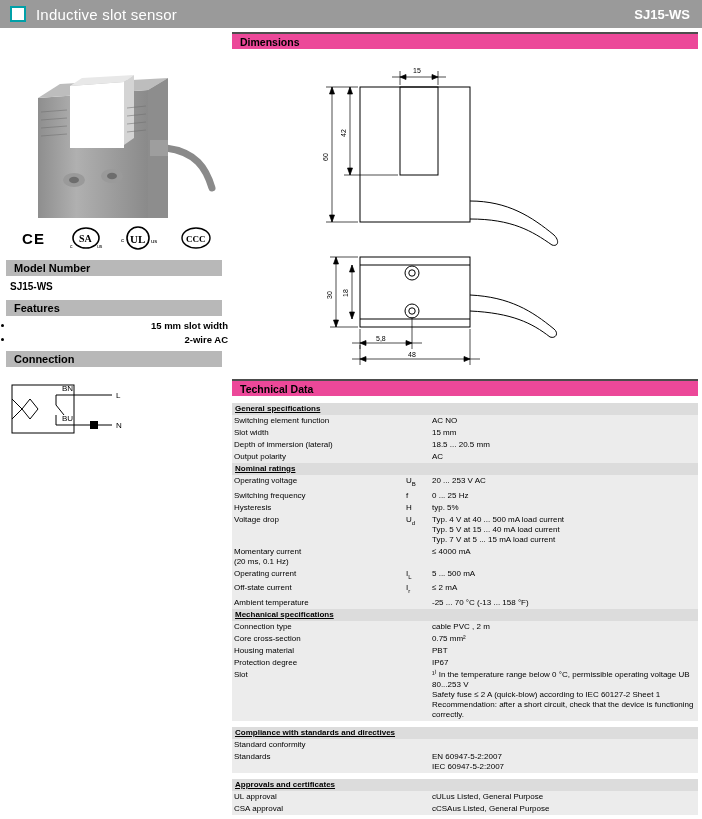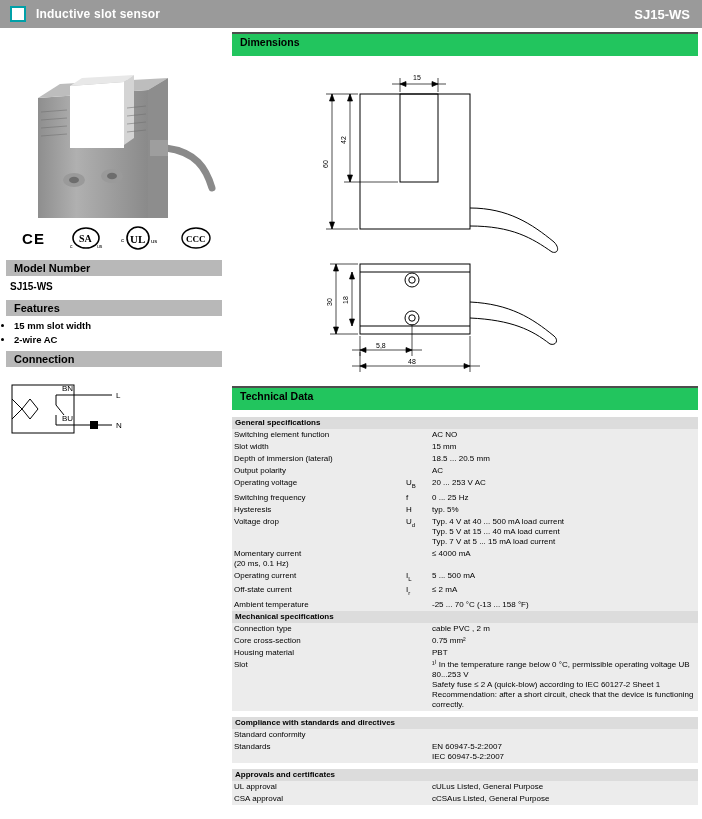--- a/index.html
+++ b/index.html
@@ -16,56 +16,56 @@
   
   .header {
     position:absolute; left:0; top:0; width:702px; height:28px;
     background:#9a9a9a; display:flex; align-items:center;
   }
   .header .sq {
     width:16px; height:16px; background:#ffffff; border:2px solid #00a0a8;
     margin-left:10px; margin-right:10px;
   }
   .header .title {
-    color:#ffffff; font-size:12px; font-weight:bold; letter-spacing:0.2px;text-align:center;
+    color:#ffffff; font-size:15px; font-weight:normal; letter-spacing:0.2px;text-align:center;
   }
   .header .model {
     margin-left:auto; margin-right:12px; color:#ffffff; font-size:13px; font-weight:bold;
   }
 
   
   .left { position:absolute; left:0; top:28px; width:228px; height:791px; background:#ffffff; }
   .product-img { position:relative; width:228px; height:190px; }
 
   .certs { position:relative; width:228px; height:42px; }
 
   .secbar {
     background:#b8b8b8; height:16px; display:flex; align-items:center;
     font-weight:bold; font-size:11px; padding-left:8px; margin:0 6px 0 6px;
   }
   .secbody { padding:5px 8px 8px 10px; font-size:9px; }
   .secbody.bold { font-weight:bold; font-size:10px; }
-  ul.feat { margin:4px 0 6px 14px; padding:0; }
+  ul.feat { margin:4px 0 6px 14px; padding:0;text-align:right; }
   ul.feat li { font-weight:bold; font-size:9.5px; margin-bottom:3px; }
 
   .conn-wrap { position:relative; width:228px; height:110px;text-align:center; }
 
   
   .right { position:absolute; left:232px; top:32px; width:466px; }
   .panel-title {
-    background:#22c55e; border-top:2px solid #4d4d4d; height:24px;
+    background:#ec4899; border-top:2px solid #4d4d4d; height:17px;
     font-weight:bold; font-size:10.5px; padding-left:8px; line-height:17px;
   }
   .dim-area { position:relative; height:330px; background:#ffffff; }
 
   
   .td-wrap { margin-top:7px; }
   table.td { width:466px; border-collapse:collapse; font-size:8px; }
   table.td td { padding:1px 2px 1px 2px; vertical-align:top; line-height:10px; }
-  tr.grp td { background:#dcdcdc; font-weight:bold; padding-left:3px; }
+  tr.grp td { background:#dcdcdc; font-weight:bold; padding-left:3px;text-decoration:underline; }
   tr.row td { background:#ececec; }
   td.lbl { width:172px; padding-left:14px; }
   td.sym { width:26px; }
   td.val { }
   tr.white td { background:#ffffff; }
   .sub { font-size:6px; vertical-align:sub; }
 </style>
 </head>
 <body>
 
@@ -300,20 +300,23 @@
             <td class="lbl">Depth of immersion (lateral)</td>
             <td class="sym"></td>
             <td class="val">18.5 ... 20.5  mm</td>
           </tr>
       <tr class="row">
             <td class="lbl">Output polarity</td>
             <td class="sym"></td>
             <td class="val">AC</td>
           </tr>
 
+      <tr class="grp">
+            <td colspan="3">Nominal ratings</td>
+          </tr>
       <tr class="row">
             <td class="lbl">Operating voltage</td>
             <td class="sym">U<span class="sub">B</span></td>
             <td class="val">20 ... 253 V AC</td>
           </tr>
       <tr class="row">
             <td class="lbl">Switching frequency</td>
             <td class="sym">f</td>
             <td class="val">0 ... 25 Hz</td>
           </tr>
@@ -364,20 +367,25 @@
             <td class="lbl">Core cross-section</td>
             <td class="sym"></td>
             <td class="val">0.75 mm²</td>
           </tr>
       <tr class="row">
             <td class="lbl">Housing material</td>
             <td class="sym"></td>
             <td class="val">PBT</td>
           </tr>
       <tr class="row">
+            <td class="lbl">Protection degree</td>
+            <td class="sym"></td>
+            <td class="val">IP67</td>
+          </tr>
+      <tr class="row">
             <td class="lbl">Slot</td>
             <td class="sym"></td>
             <td class="val" style="white-space:pre-line">¹⁾ In the temperature range below 0 °C, permissible operating voltage UB 80...253 V
 Safety fuse ≤ 2 A (quick-blow) according to IEC 60127-2 Sheet 1
 Recommendation: after a short circuit, check that the device is functioning correctly.</td>
           </tr>
 
       <tr class="white">
             <td colspan="3" style="height:6px"></td>
           </tr>

